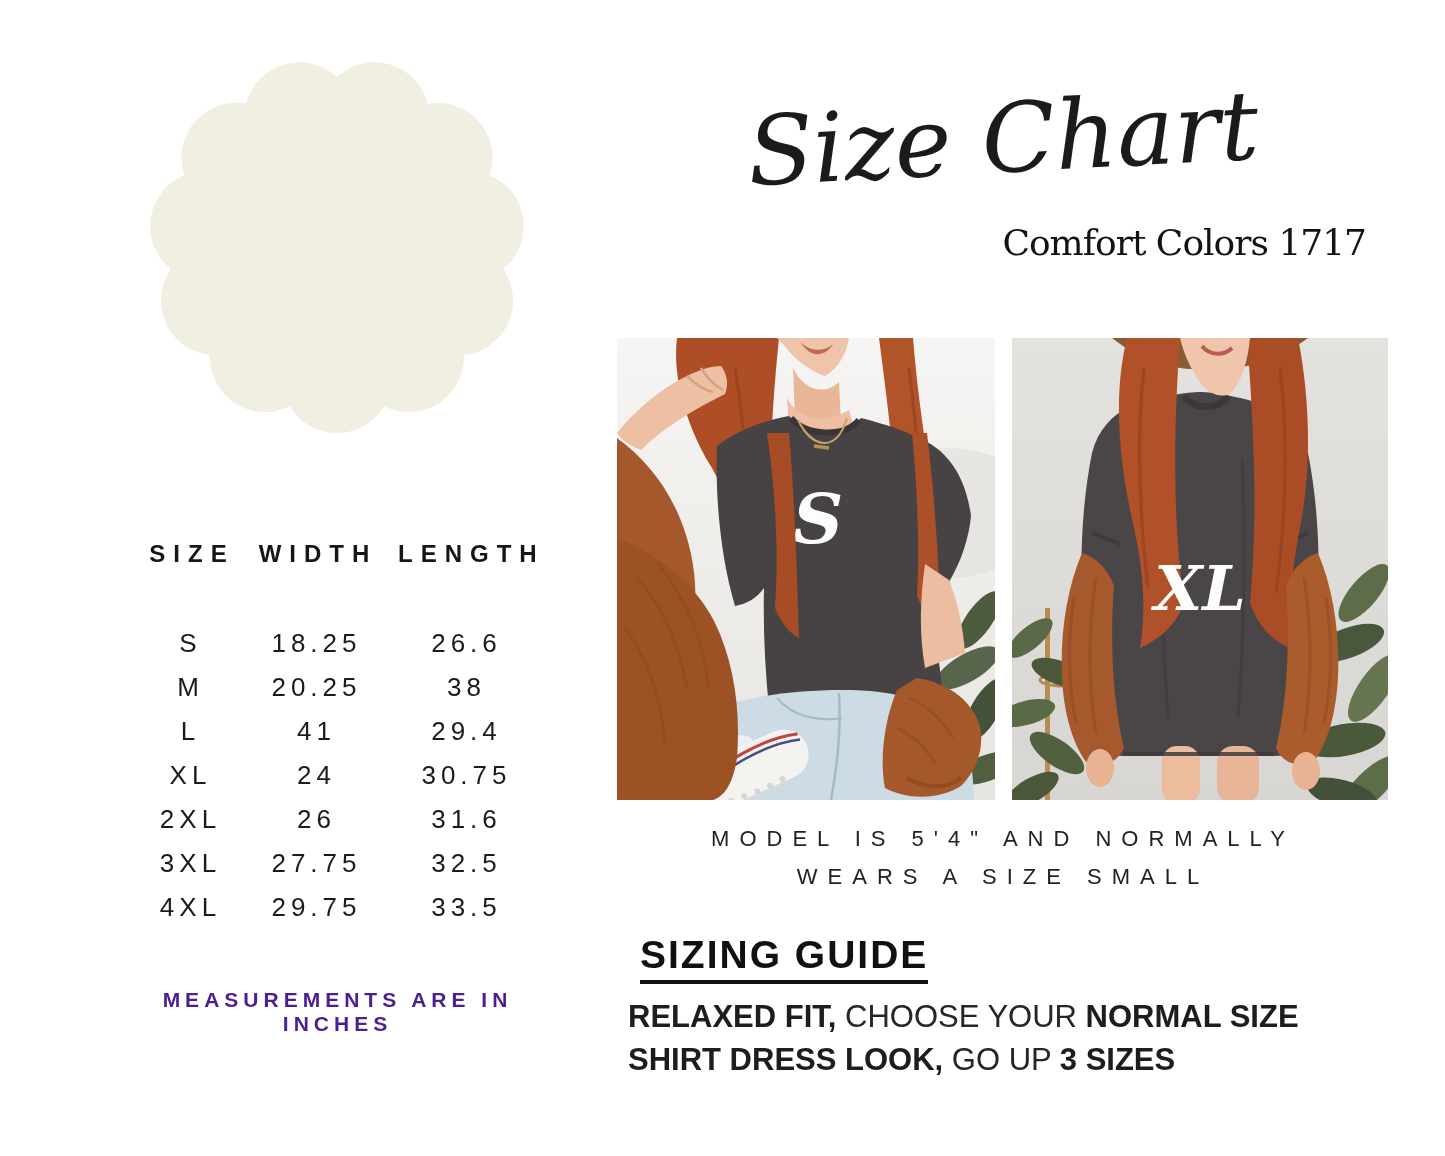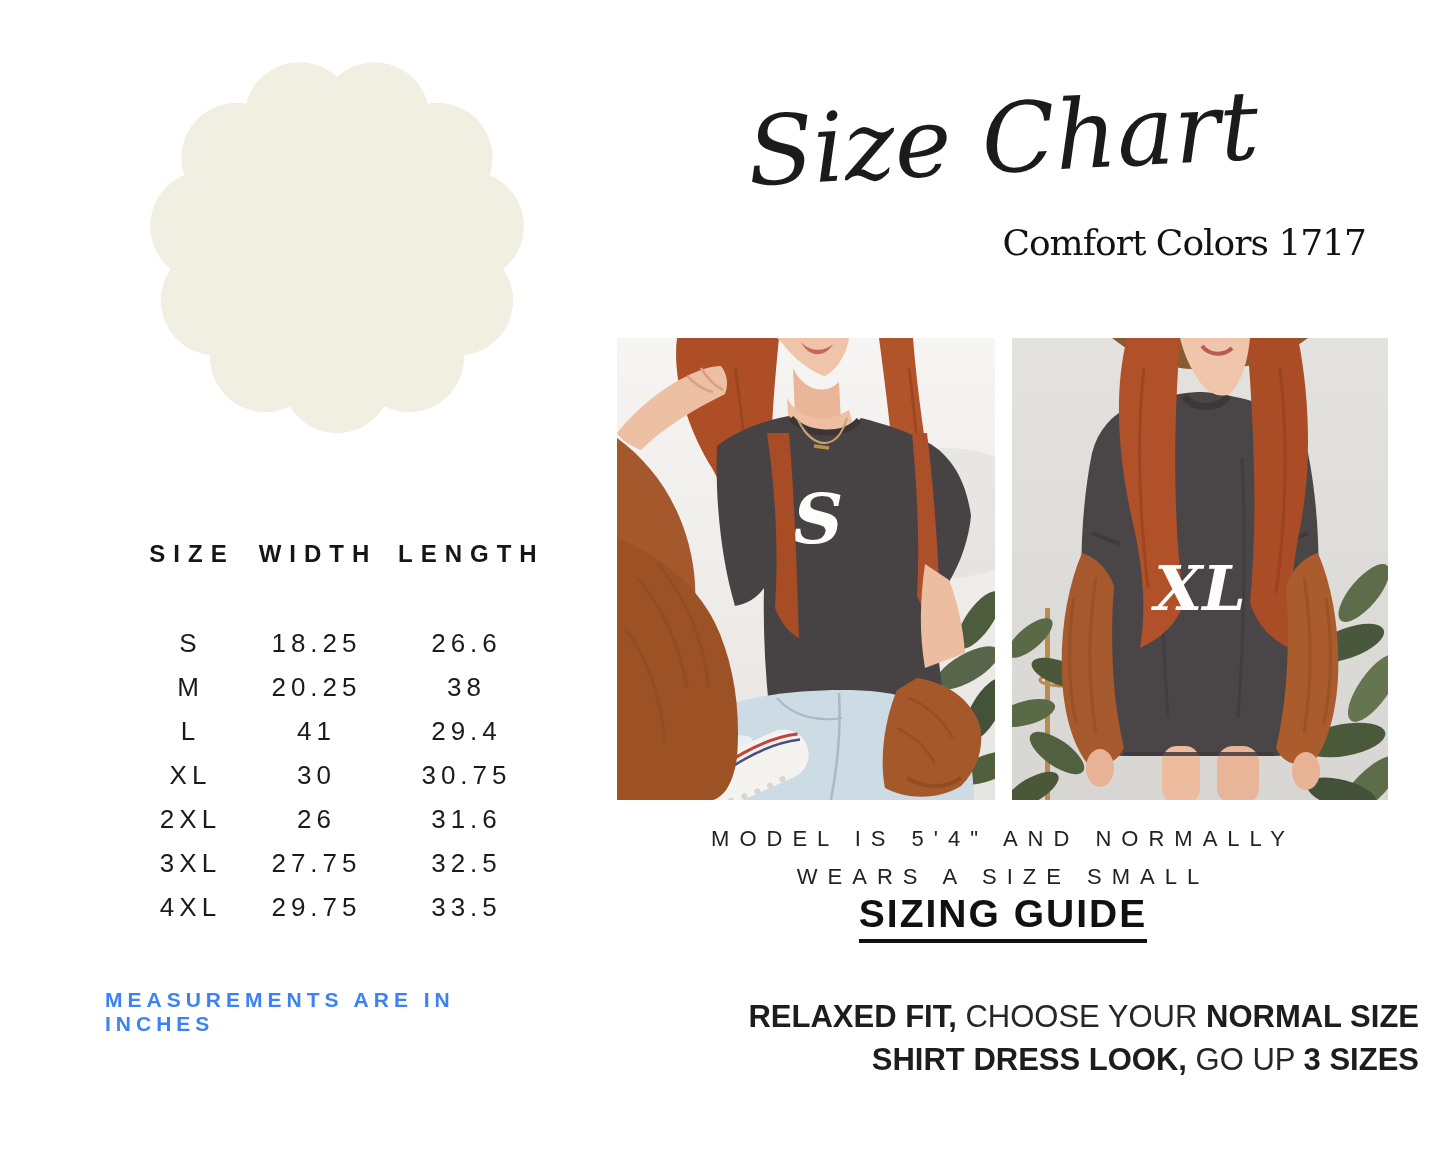--- a/index.html
+++ b/index.html
@@ -14,48 +14,48 @@
     position:absolute;left:138px;top:540px;width:400px;
     display:grid;grid-template-columns:100px 152px 148px;
   }
   .table-head .col{
     text-align:center;font-weight:700;font-size:24px;letter-spacing:8px;text-indent:8px;
   }
   .table-rows{position:absolute;left:138px;top:621px;width:400px;}
   .trow{display:grid;grid-template-columns:100px 152px 148px;height:44px;align-items:center;}
   .trow .cell{text-align:center;font-size:26px;letter-spacing:5px;text-indent:5px;color:#1b1b1b;}
   .footnote{
-    position:absolute;left:105px;top:988px;width:465px;text-align:left;
-    font-size:21px;font-weight:700;letter-spacing:5px;color:#3b82f6;
+    position:absolute;left:105px;top:988px;width:465px;text-align:center;
+    font-size:21px;font-weight:700;letter-spacing:5px;color:#4c1d95;
   }
   
   .title-script{
     position:absolute;left:640px;top:64px;width:726px;text-align:center;
     font-family:"DejaVu Serif",serif;font-style:italic;font-weight:400;
     font-size:96px;line-height:150px;color:#1b1b1b;transform:rotate(-3deg);
   }
   .subtitle{
     position:absolute;left:640px;top:222px;width:726px;text-align:right;
     font-family:"DejaVu Serif",serif;font-size:36px;letter-spacing:-1px;color:#121212;
   }
   .photo{position:absolute;top:338px;height:462px;overflow:hidden;background:#e9e7e4;}
   .photo-left{left:617px;width:378px;}
   .photo-right{left:1012px;width:376px;}
   .photo svg{display:block;width:100%;height:100%;}
   .caption{
     position:absolute;left:640px;top:820px;width:726px;text-align:center;
     font-size:22px;font-weight:400;letter-spacing:10px;line-height:38px;color:#222;
   }
-  .guide-heading-wrap{position:absolute;left:640px;top:892px;width:726px;text-align:center;}
+  .guide-heading-wrap{position:absolute;left:640px;top:933px;width:726px;}
   .guide-heading{
     display:inline-block;font-size:39px;font-weight:700;letter-spacing:2px;
     border-bottom:4px solid #111;padding-bottom:3px;color:#111;
   }
   .guide-lines{
-    position:absolute;left:647px;top:995px;width:772px;text-align:right;
+    position:absolute;left:628px;top:995px;width:772px;text-align:left;
     font-size:31px;line-height:43px;color:#1d1d1d;letter-spacing:0;
   }
   .guide-lines .b{font-weight:700;}
   .guide-lines .r{font-weight:400;color:#262626;}
   .shirt-letter{
     font-family:"DejaVu Serif",serif;font-style:italic;font-weight:700;fill:#fdfdfb;
   }
 </style>
 </head>
 <body>
@@ -87,21 +87,21 @@
       <div class="cell">20.25</div>
       <div class="cell">38</div>
     </div>
     <div class="trow">
       <div class="cell">L</div>
       <div class="cell">41</div>
       <div class="cell">29.4</div>
     </div>
     <div class="trow">
       <div class="cell">XL</div>
-      <div class="cell">30</div>
+      <div class="cell">24</div>
       <div class="cell">30.75</div>
     </div>
     <div class="trow">
       <div class="cell">2XL</div>
       <div class="cell">26</div>
       <div class="cell">31.6</div>
     </div>
     <div class="trow">
       <div class="cell">3XL</div>
       <div class="cell">27.75</div>

